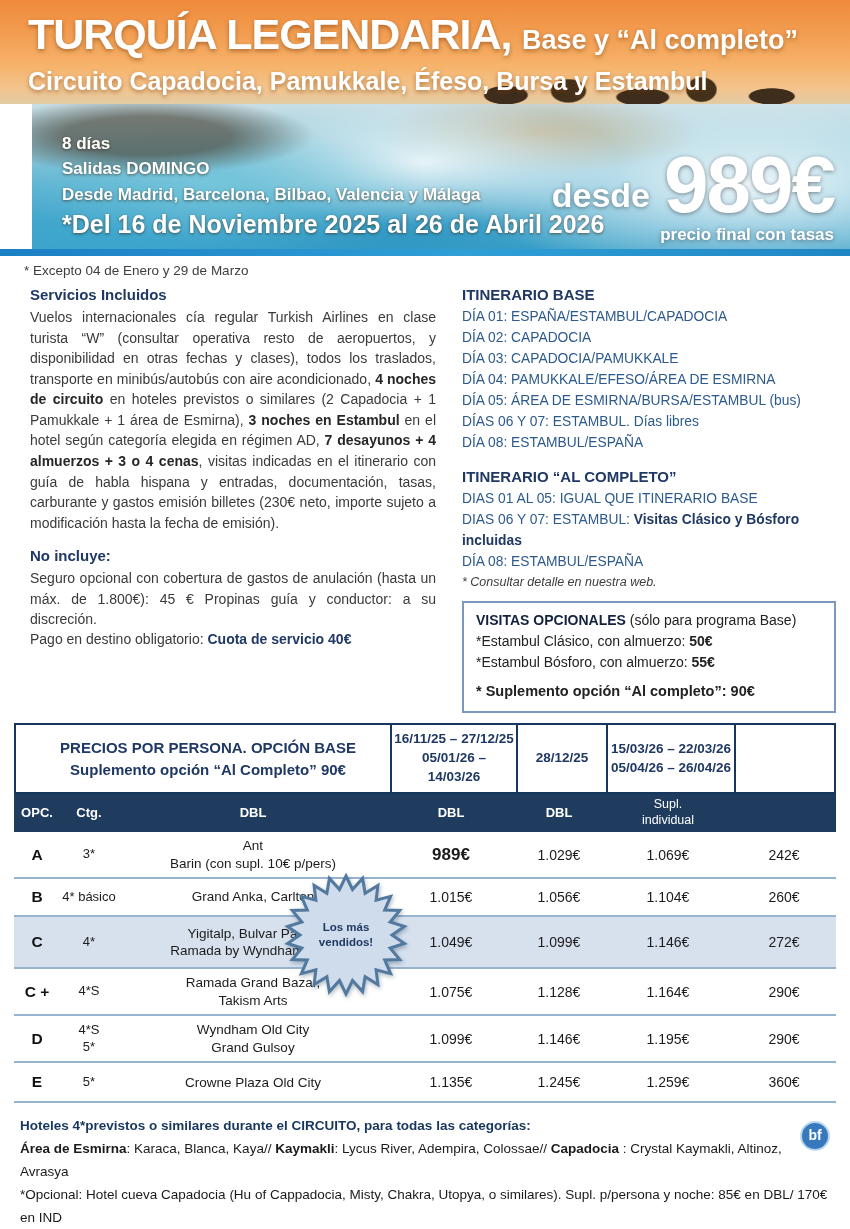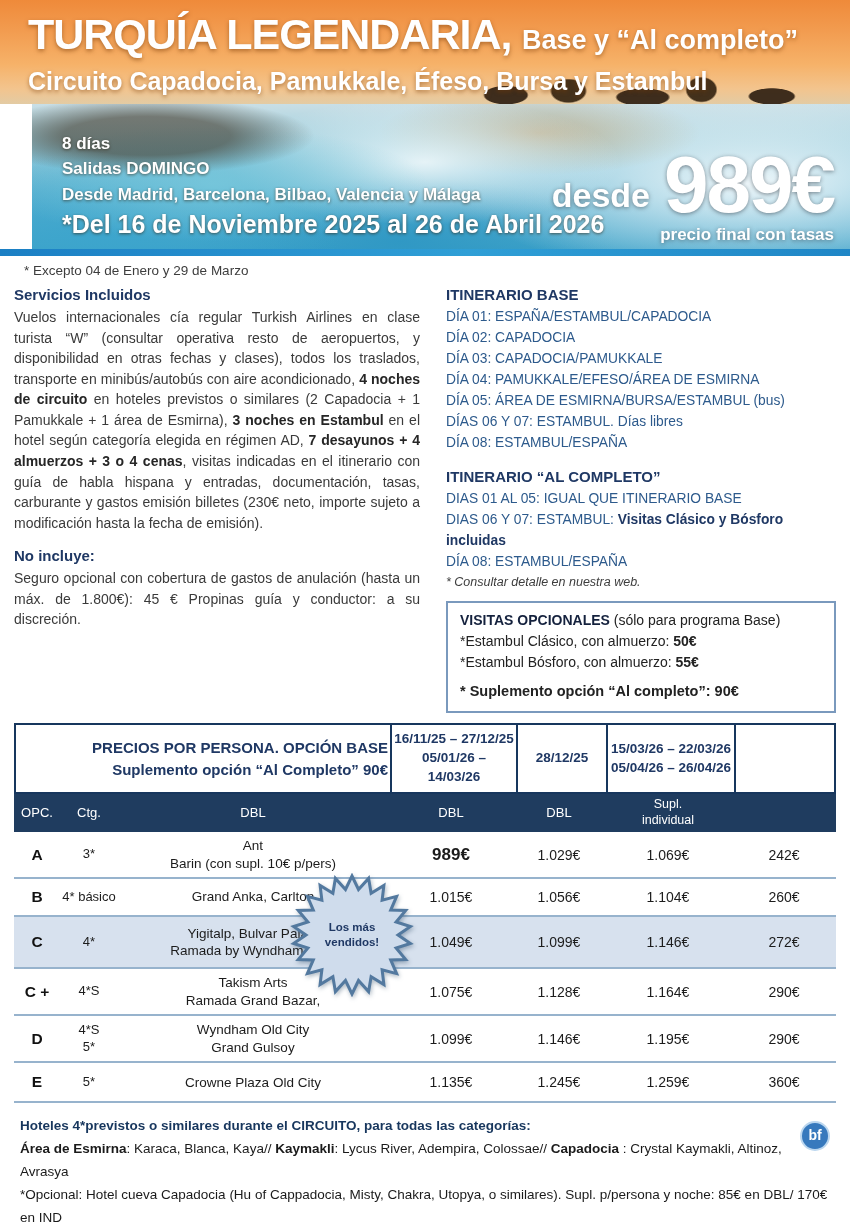--- a/index.html
+++ b/index.html
@@ -44,21 +44,21 @@
   .hero-left { position:absolute; left:30px; bottom:10px; color:#fff; text-shadow:0 1px 3px rgba(50,35,15,.65); }
   .hero-left .hl { font-size:17px; font-weight:700; line-height:1.5; }
   .hero-left .hl-date { font-size:25px; font-weight:700; margin-top:3px; }
   .hero-right { position:absolute; right:16px; bottom:4px; color:#fff; text-align:right; text-shadow:0 1px 4px rgba(50,60,70,.6); }
   .hero-right .price-row { display:flex; align-items:center; gap:14px; justify-content:flex-start; }
   .hero-right .desde { font-size:34px; font-weight:700; position:relative; top:10px; }
   .hero-right .price { font-size:80px; font-weight:700; letter-spacing:-2px; line-height:1; }
   .hero-right .pnote { font-size:17px; font-weight:700; margin-top:0; }
   
   .exception { margin:7px 0 4px 24px; font-size:13.5px; color:#3d3d3d; }
-  .cols { display:flex; padding:4px 14px 0 14px; gap:26px; }
+  .cols { display:flex; padding:4px 14px 0 30px; gap:26px; }
   .col-left { width:406px; }
   .col-right { flex:1; }
   h3.navy { color:#1f3864; font-size:15px; font-weight:700; margin-bottom:4px; }
   .services-p { font-size:14px; line-height:1.47; text-align:justify; color:#3a3a3a; }
   .services-p b, .noinc b { font-weight:700; color:#262626; }
   .noinc { margin-top:14px; }
   .noinc p { font-size:14px; line-height:1.45; text-align:justify; color:#3a3a3a; }
   .cuota { color:#1f3864; font-weight:700; }
   .itin { color:#2d5a8c; font-size:13.8px; line-height:1.52; }
   .itin-b { font-weight:700; color:#1f3864; }
@@ -68,35 +68,35 @@
     margin-top:12px; border:2px solid #7a99bd; padding:7px 12px 9px 12px;
     font-size:14px; color:#222; line-height:1.5;
   }
   .visitas .vt { font-weight:700; color:#14213d; }
   .visitas b { font-weight:700; }
   .visitas .vsup { font-weight:700; font-size:14.5px; margin-top:8px; }
   
   .table-wrap { position:relative; margin:10px 14px 0 14px; width:822px; }
   .band1 { display:grid; grid-template-columns:374px 126px 90px 128px 100px; border:2px solid #17365d; }
   .band1 .cell { border-left:2px solid #17365d; display:flex; flex-direction:column; justify-content:center; align-items:center; padding:5px 2px; min-height:50px; }
-  .band1 .cell:first-child { border-left:none; align-items:flex-end; padding-left:12px; }
+  .band1 .cell:first-child { border-left:none; align-items:center; padding-left:12px; }
   .band1 .tt { color:#1f3864; font-weight:700; font-size:15px; line-height:1.45; }
   .band1 .dt { color:#1f3864; font-weight:700; font-size:13.5px; line-height:1.4; text-align:center; }
   .band2 { display:grid; grid-template-columns:46px 58px 270px 126px 90px 128px 104px; background:#1f3c5f; color:#fff; min-height:38px; align-items:center; }
-  .band2 .c { text-align:center; font-size:13px; font-weight:400; line-height:1.25; }
+  .band2 .c { text-align:center; font-size:13px; font-weight:700; line-height:1.25; }
   .band2 .small { font-size:12.5px; font-weight:400; }
   .trow { display:grid; grid-template-columns:46px 58px 270px 126px 90px 128px 104px; align-items:center; border-bottom:2px solid #97b3cd; background:#fff; }
   .trow > div { text-align:center; font-size:14px; color:#1c1c1c; line-height:1.3; padding:5px 2px; }
   .trow .opc { font-weight:700; font-size:15.5px; color:#111; }
   .trow .ctg { font-size:13px; }
   .trow .hot { font-size:13.5px; }
   .trow .p-big { font-weight:700; font-size:17px; }
   .trow.hl { background:#d7e1ee; }
   .r-a{min-height:46px}.r-b{min-height:38px}.r-c{min-height:52px}.r-cp{min-height:42px}.r-d{min-height:46px}.r-e{min-height:40px}
-  .badge { position:absolute; left:276px; top:150px; width:124px; height:124px; z-index:5; filter:drop-shadow(1px 2px 2px rgba(30,60,90,.35)); }
+  .badge { position:absolute; left:270px; top:150px; width:124px; height:124px; z-index:5; filter:drop-shadow(1px 2px 2px rgba(30,60,90,.35)); }
   .badge svg { position:absolute; inset:0; }
   .badge .btxt { position:absolute; inset:0; display:flex; flex-direction:column; align-items:center; justify-content:center; color:#1f3864; font-weight:700; font-size:11.5px; line-height:1.3; text-align:center; }
   
   .hnotes { position:relative; margin:12px 20px 0 20px; font-size:13.5px; line-height:1.7; color:#1a1a1a; }
   .hnotes .h1 { color:#17365d; font-weight:700; }
   .hnotes b { font-weight:700; }
   .bf-badge {
     position:absolute; right:0px; top:6px; width:30px; height:30px; border-radius:50%;
     background:#3779bd; border:2px solid #bcd7ef; color:#fff; font-weight:700; font-size:14px;
     display:flex; align-items:center; justify-content:center;
@@ -136,20 +136,21 @@
 
 <div class="exception">* Excepto 04 de Enero y 29 de Marzo</div>
 
 <div class="cols">
   <div class="col-left">
     <h3 class="navy">Servicios Incluidos</h3>
     <p class="services-p"><span>Vuelos internacionales cía regular Turkish Airlines en clase turista “W” (consultar operativa resto de aeropuertos, y disponibilidad en otras fechas y clases), todos los traslados, transporte en minibús/autobús con aire acondicionado, </span><b>4 noches de circuito</b><span> en hoteles previstos o similares (2 Capadocia + 1 Pamukkale + 1 área de Esmirna), </span><b>3 noches en Estambul</b><span> en el hotel según categoría elegida en régimen AD, </span><b>7 desayunos + 4 almuerzos + 3 o 4 cenas</b><span>, visitas indicadas en el itinerario con guía de habla hispana y entradas, documentación, tasas, carburante y gastos emisión billetes (230€ neto, importe sujeto a modificación hasta la fecha de emisión).</span></p>
     <div class="noinc">
       <h3 class="navy">No incluye:</h3>
       <p>Seguro opcional con cobertura de gastos de anulación (hasta un máx. de  1.800€): 45 €  Propinas guía y conductor: a su discreción.</p>
+      <p><span>Pago en destino obligatorio: </span><span class="cuota">Cuota de servicio 40€</span></p>
     </div>
   </div>
   <div class="col-right">
     <h3 class="navy">ITINERARIO BASE</h3>
     <div class="itin">
       <div>DÍA 01: ESPAÑA/ESTAMBUL/CAPADOCIA</div>
       <div>DÍA 02: CAPADOCIA</div>
       <div>DÍA 03: CAPADOCIA/PAMUKKALE</div>
       <div>DÍA 04: PAMUKKALE/EFESO/ÁREA DE ESMIRNA</div>
       <div>DÍA 05: ÁREA DE ESMIRNA/BURSA/ESTAMBUL (bus)</div>
@@ -238,22 +239,22 @@
       </div>
     <div>1.049€</div>
     <div>1.099€</div>
     <div>1.146€</div>
     <div>272€</div>
   </div>
   <div class="trow r-cp">
     <div class="opc">C +</div>
     <div class="ctg">4*S</div>
     <div class="hot">
+        <div>Ramada Grand Bazar,</div>
         <div>Takism Arts</div>
-        <div>Ramada Grand Bazar,</div>
       </div>
     <div>1.075€</div>
     <div>1.128€</div>
     <div>1.164€</div>
     <div>290€</div>
   </div>
   <div class="trow r-d">
     <div class="opc">D</div>
     <div class="ctg">
         <div>4*S</div>

